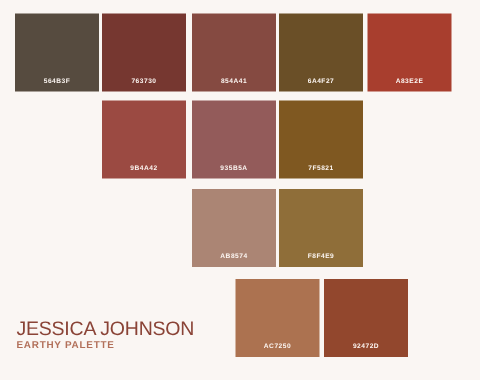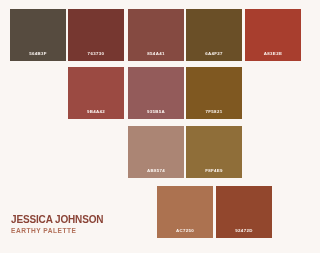--- a/index.html
+++ b/index.html
@@ -37,22 +37,22 @@
     white-space: nowrap;
     font-family: "Liberation Sans", sans-serif;
   }
   #credit-block {
     position: absolute;
     left: 11px;
     bottom: 18px;
     line-height: 1.18;
   }
   #credit-name {
-    font-size: 10px;
-    font-weight: bold;
+    font-size: 13px;
+    font-weight: normal;
     letter-spacing: -0.15px;
     color: #8a4336;
     font-family: "Liberation Sans", sans-serif;
     white-space: nowrap;
     text-align: right;
   }
   #credit-subtitle {
     font-size: 6.6px;
     font-weight: bold;
     letter-spacing: 0.5px;

